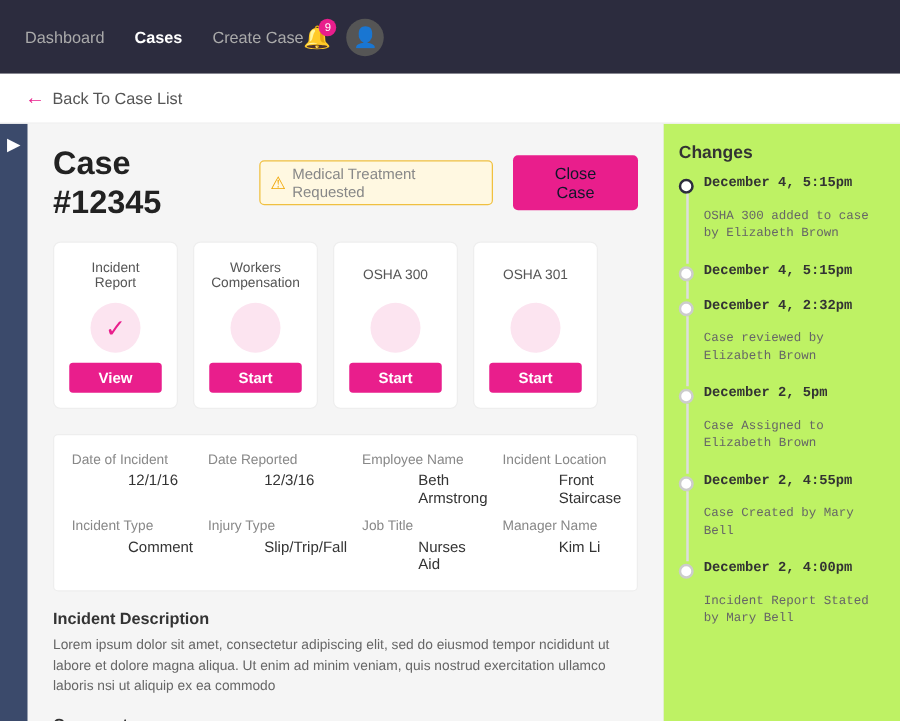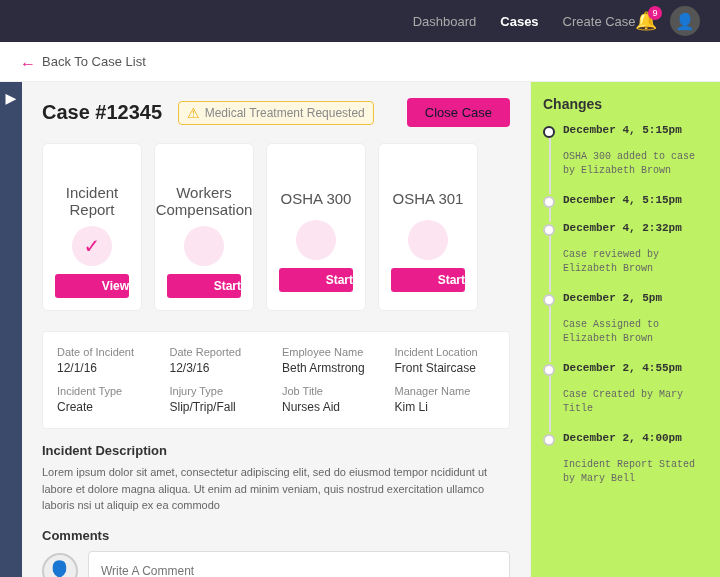--- a/index.html
+++ b/index.html
@@ -1,25 +1,25 @@
 <!DOCTYPE html>
 <html><head>
   <meta charset="utf-8">
   <style>
     * { box-sizing: border-box; margin: 0; padding: 0; }
     body { font-family: Arial, sans-serif; background: #f5f5f5; font-size: 13px; color: #333; width: 720px; height: 577px; overflow: hidden; }
 
     
     .navbar {
       background: #2c2c3e;
-      height: 42px;
+      height: 59px;
       display: flex;
       align-items: center;
       padding: 0 20px;
-      justify-content: flex-end;
+      justify-content: flex-start;
     }
     .nav-left { display: flex; align-items: center; gap: 24px; }
     .nav-link { color: #aaa; text-decoration: none; font-size: 13px; cursor: pointer; }
     .nav-link.active { color: #fff; font-weight: bold; }
     .nav-right { display: flex; align-items: center; gap: 12px; }
     .nav-bell { position: relative; cursor: pointer; }
     .bell-icon { color: #ccc; font-size: 18px; }
     .bell-badge {
       position: absolute; top: -4px; right: -4px;
       background: #e91e8c; color: #fff; border-radius: 50%;
@@ -75,21 +75,21 @@
       background: #f5f5f5;
     }
 
     
     .case-header {
       display: flex;
       align-items: center;
       gap: 16px;
       margin-bottom: 16px;
     }
-    .case-title { font-size: 20px; font-weight: bold; color: #222; }
+    .case-title { font-size: 26px; font-weight: bold; color: #222; }
     .status-badge {
       display: flex; align-items: center; gap: 5px;
       background: #fff8e1; border: 1px solid #f0c040;
       border-radius: 4px; padding: 3px 8px; font-size: 12px; color: #888;
     }
     .warn-icon { color: #f0a500; font-size: 14px; }
     .close-case-btn {
       margin-left: auto;
       background: #e91e8c; color: #0f172a;
       border: none; border-radius: 4px;
@@ -103,33 +103,33 @@
     }
     .doc-card {
       background: #fff;
       border: 1px solid #eee;
       border-radius: 6px;
       padding: 12px;
       text-align: center;
       width: 100px;
       flex-shrink: 0;
     }
-    .doc-card-title { font-size: 15px; color: #555; margin-bottom: 8px; min-height: 28px; display: flex; align-items: center; justify-content: center; margin-top: 28px; }
+    .doc-card-title { font-size: 11px; color: #555; margin-bottom: 8px; min-height: 28px; display: flex; align-items: center; justify-content: center; }
     .doc-card-icon {
       width: 40px; height: 40px; border-radius: 50%;
       margin: 0 auto 8px;
       display: flex; align-items: center; justify-content: center;
       font-size: 20px;
     }
     .doc-card-icon.complete { background: #fce4f0; color: #e91e8c; }
     .doc-card-icon.pending { background: #fce4f0; color: transparent; }
     .doc-card-btn {
       width: 100%;
       padding: 5px 0; border: none; border-radius: 3px;
-      font-size: 12px; font-weight: bold; cursor: pointer; text-align: right;
+      font-size: 12px; font-weight: bold; cursor: pointer;
     }
     .btn-view { background: #e91e8c; color: #fff; }
     .btn-start { background: #e91e8c; color: #fff; }
 
     
     .case-info-row {
       display: flex; gap: 20px; margin-bottom: 14px;
       align-items: center;
     }
     .case-status-text { font-size: 13px; color: #333; font-weight: 500; }
@@ -144,21 +144,21 @@
       padding: 14px;
       margin-bottom: 14px;
     }
     .fields-grid {
       display: grid;
       grid-template-columns: repeat(4, 1fr);
       gap: 10px 12px;
     }
     .field-item { }
     .field-label { font-size: 11px; color: #888; margin-bottom: 3px; }
-    .field-value { font-size: 12px; color: #333; }
+    .field-value { font-size: 12px; color: #333; margin-left: 45px; }
 
     
     .incident-desc { margin-bottom: 14px; }
     .section-heading { font-size: 13px; font-weight: bold; color: #333; margin-bottom: 6px; }
     .desc-text { font-size: 11px; color: #666; line-height: 1.5; }
 
     
     .comments-section { }
     .comment-input-row {
       display: flex; gap: 10px; align-items: center; margin-top: 8px;
@@ -285,21 +285,21 @@
         <div class="field-item">
           <div class="field-label">Employee Name</div>
           <div class="field-value">Beth Armstrong</div>
         </div>
         <div class="field-item">
           <div class="field-label">Incident Location</div>
           <div class="field-value">Front Staircase</div>
         </div>
         <div class="field-item">
           <div class="field-label">Incident Type</div>
-          <div class="field-value">Create</div>
+          <div class="field-value">Comment</div>
         </div>
         <div class="field-item">
           <div class="field-label">Injury Type</div>
           <div class="field-value">Slip/Trip/Fall</div>
         </div>
         <div class="field-item">
           <div class="field-label">Job Title</div>
           <div class="field-value">Nurses Aid</div>
         </div>
         <div class="field-item">
@@ -354,21 +354,21 @@
         <div class="timeline-dot"></div>
         <div class="timeline-line"></div>
         <div class="change-date">December 2, 5pm</div>
         <div class="change-desc">Case Assigned to Elizabeth Brown</div>
       </div>
 
       <div class="timeline-item">
         <div class="timeline-dot"></div>
         <div class="timeline-line"></div>
         <div class="change-date">December 2, 4:55pm</div>
-        <div class="change-desc">Case Created by Mary Title</div>
+        <div class="change-desc">Case Created by Mary Bell</div>
       </div>
 
       <div class="timeline-item">
         <div class="timeline-dot"></div>
         <div class="change-date">December 2, 4:00pm</div>
         <div class="change-desc">Incident Report Stated by Mary Bell</div>
       </div>
 
     </div>
   </div>

